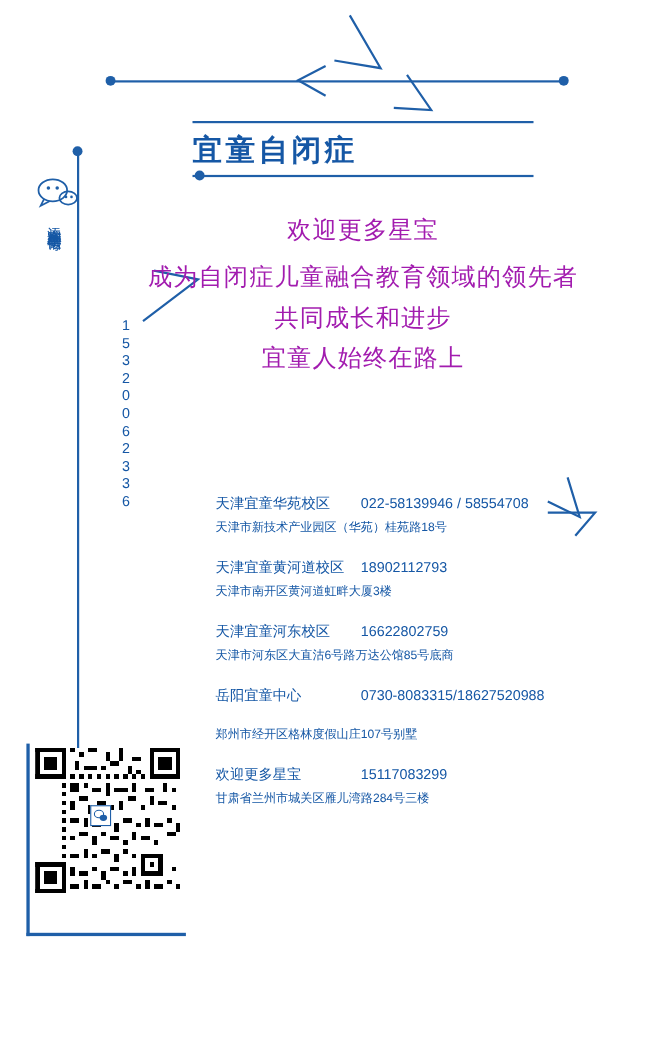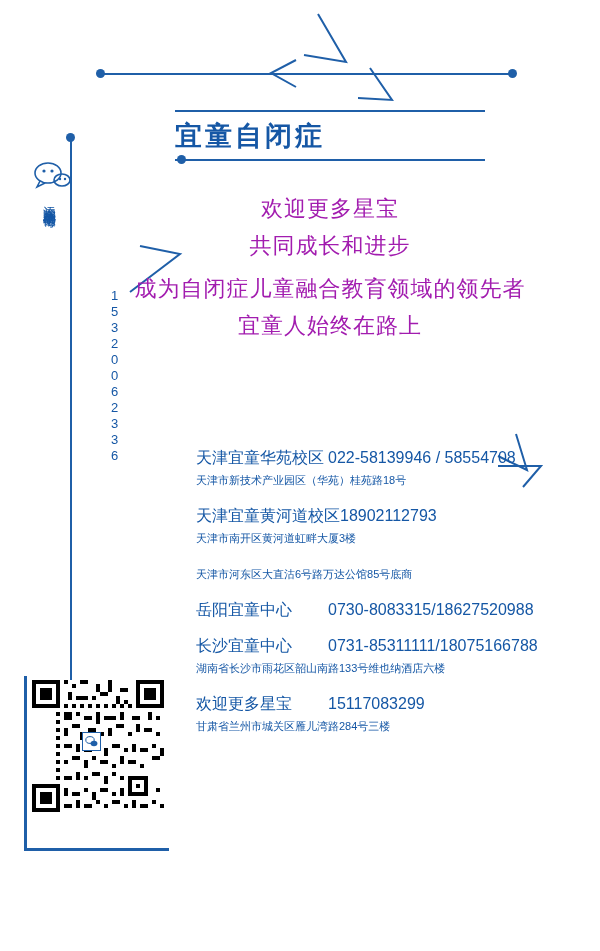--- a/index.html
+++ b/index.html
@@ -172,21 +172,21 @@
   .contacts {
     position: absolute;
     left: 196px;
     top: 447px;
     width: 390px;
   }
   .contact {
     margin-bottom: 14px;
   }
   .contact-head {
-    font-size: 16px;
+    font-size: 13px;
     color: #1557a5;
     line-height: 22px;
     white-space: nowrap;
   }
   .contact-name {
     display: inline-block;
     min-width: 132px;
   }
   .contact-phone {
     display: inline-block;
@@ -239,53 +239,51 @@
   <div class="left-vert-number">15320062336</div>
 
   <div class="title-block">
     <div class="title-rule"></div>
     <div class="title-text">宜童自闭症</div>
     <div class="title-rule"></div>
   </div>
 
   <div class="slogans">
     <div class="slogan">欢迎更多星宝</div>
+    <div class="slogan group2">成为自闭症儿童融合教育领域的领先者</div>
     <div class="slogan">共同成长和进步</div>
-    <div class="slogan group2">成为自闭症儿童融合教育领域的领先者</div>
     <div class="slogan">宜童人始终在路上</div>
   </div>
 
   <div class="contacts">
     <div class="contact">
       <div class="contact-head">
         <span class="contact-name">天津宜童华苑校区</span><span class="contact-phone">022-58139946 / 58554708</span>
       </div>
       <div class="contact-addr">天津市新技术产业园区（华苑）桂苑路18号</div>
     </div>
     <div class="contact">
       <div class="contact-head">
         <span class="contact-name">天津宜童黄河道校区</span><span class="contact-phone">18902112793</span>
       </div>
       <div class="contact-addr">天津市南开区黄河道虹畔大厦3楼</div>
     </div>
     <div class="contact">
+      <div class="contact-head">
+        <span class="contact-name">天津宜童河东校区</span><span class="contact-phone">16622802759</span>
+      </div>
       <div class="contact-addr">天津市河东区大直沽6号路万达公馆85号底商</div>
     </div>
     <div class="contact">
       <div class="contact-head">
         <span class="contact-name">岳阳宜童中心</span><span class="contact-phone">0730-8083315/18627520988</span>
       </div>
     </div>
     <div class="contact">
-    </div>
-    <div class="contact">
-      <div class="contact-head">
-        <span class="contact-name">长沙宜童中心</span><span class="contact-phone">0731-85311111/18075166788</span>
-      </div>
-      <div class="contact-addr">湖南省长沙市雨花区韶山南路133号维也纳酒店六楼</div>
+      <div class="contact-addr">郑州市经开区格林度假山庄107号别墅</div>
     </div>
     <div class="contact">
       <div class="contact-head">
         <span class="contact-name">欢迎更多星宝</span><span class="contact-phone">15117083299</span>
       </div>
       <div class="contact-addr">甘肃省兰州市城关区雁儿湾路284号三楼</div>
     </div>
   </div>
 
   <div class="qr-wrap">

